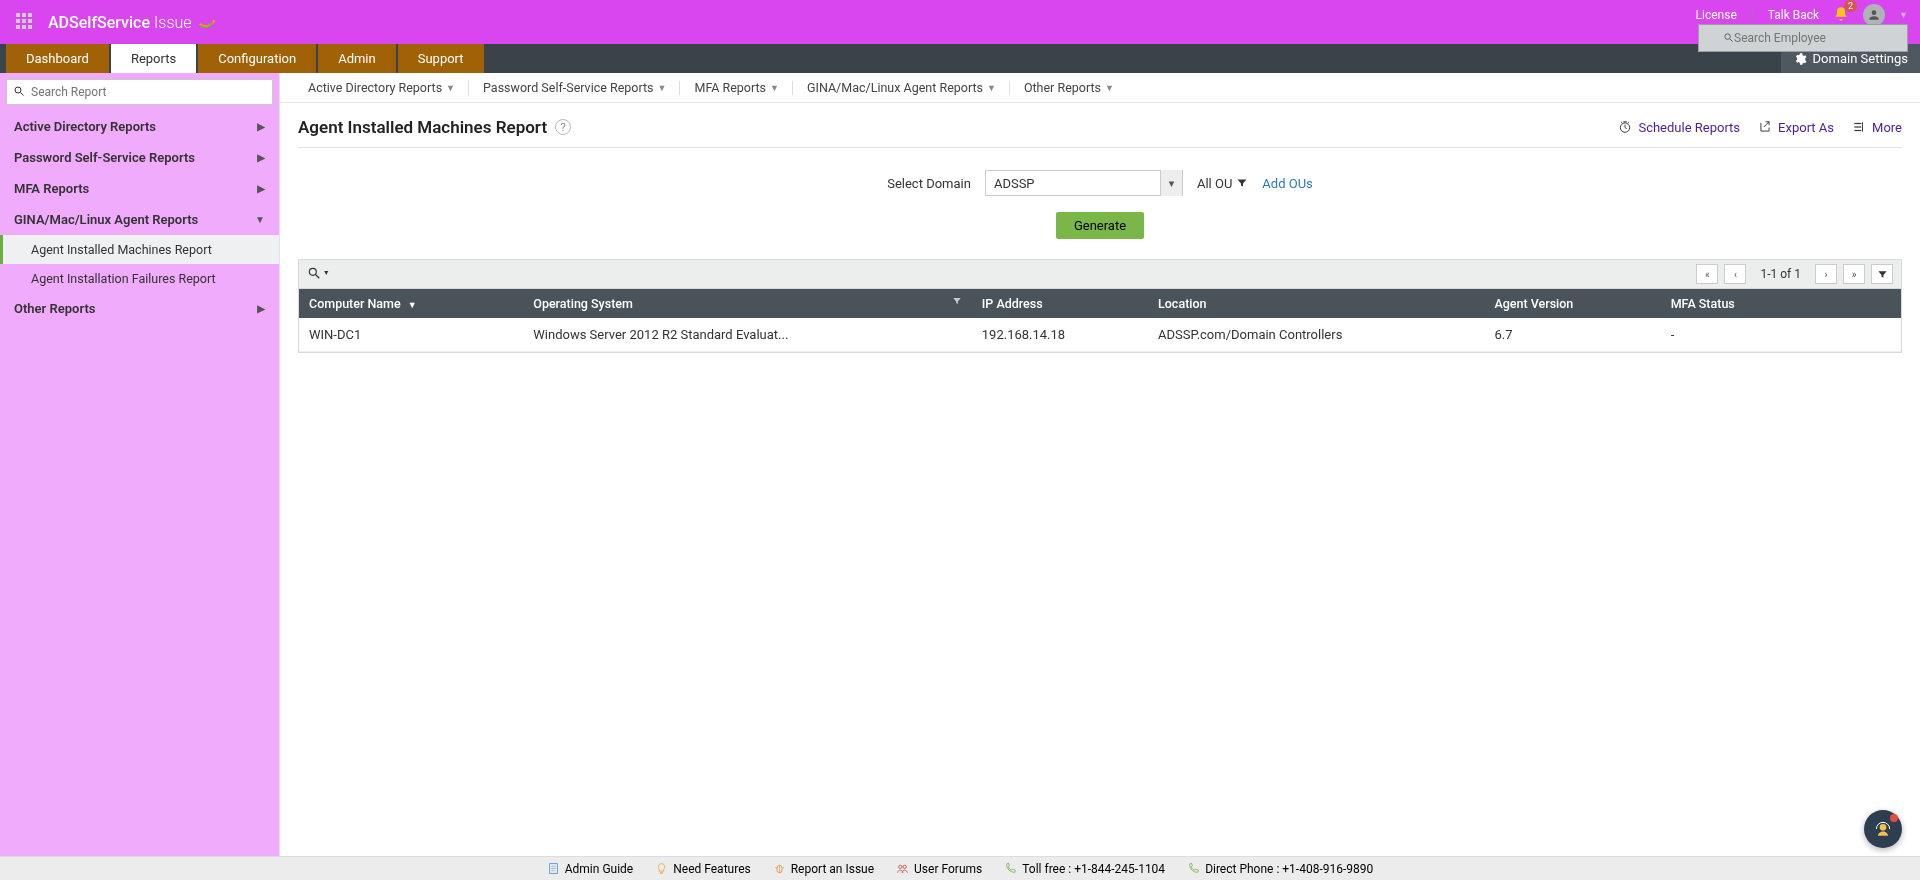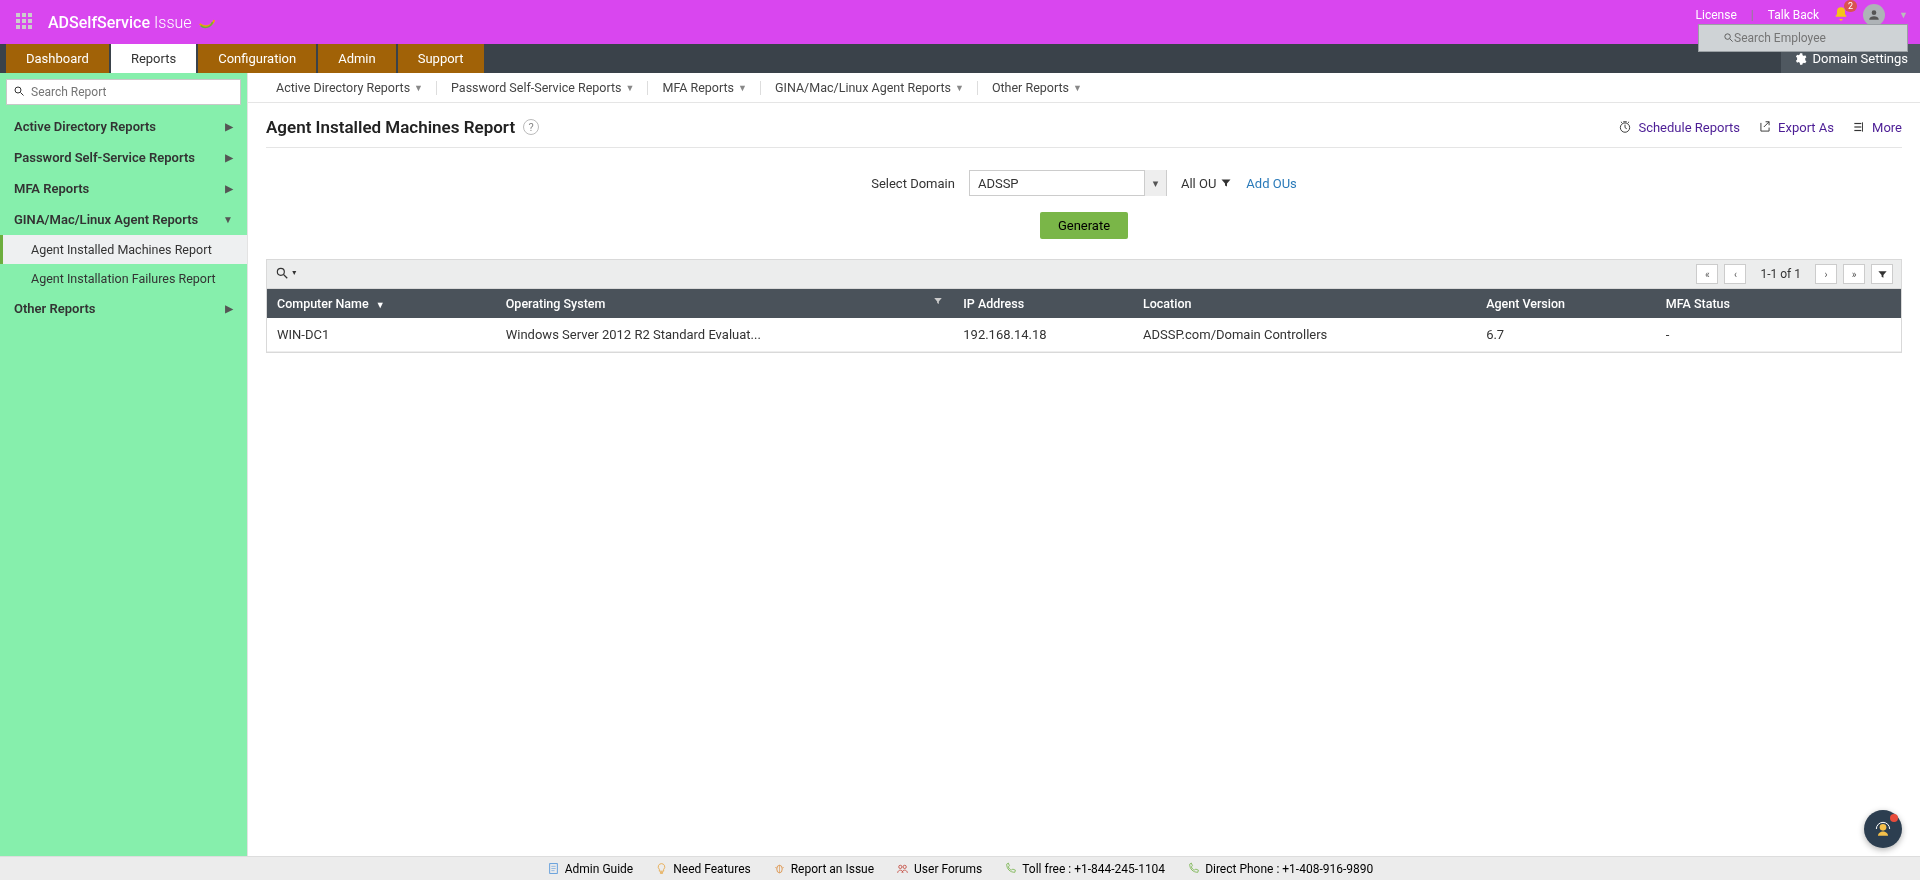--- a/index.html
+++ b/index.html
@@ -20,21 +20,21 @@
 .navrow .tab { padding:0 20px; color:#fff; font-size:13px; display:flex; align-items:center; cursor:pointer; background:#a16207; margin-right:2px; }
 .navrow .tab.active { background:#fff; color:#333; }
 .navrow .spacer { flex:1; }
 .navrow .domain-btn { background:#4f5860; color:#fff; display:flex; align-items:center; padding:0 12px; font-size:13px; cursor:pointer; gap:6px; }
 .navrow .domain-btn .gear { width:14px; height:14px; }
 
 
 .main { display:flex; height:calc(100vh - 44px - 29px - 24px); }
 
 
-.sidebar { width:248px; border-right:1px solid #e3e3e3; background:#86efac; overflow-y:auto; }
+.sidebar { width:280px; border-right:1px solid #e3e3e3; background:#f0abfc; overflow-y:auto; }
 .sidebar .searchbox { margin:6px; height:26px; border:1px solid #c8c8c8; background:#fff; display:flex; align-items:center; padding:0 6px; }
 .sidebar .searchbox input { border:none; outline:none; font-size:12px; flex:1; color:#333; }
 .sidebar .searchbox .sicon { margin-right:6px; color:#333; }
 .sidebar .group { padding:8px 14px; font-size:13px; font-weight:600; color:#333; display:flex; align-items:center; justify-content:space-between; cursor:pointer; }
 .sidebar .group .chev { font-size:10px; color:#555; }
 .sidebar .subitem { padding:7px 14px 7px 28px; font-size:12.5px; color:#333; cursor:pointer; border-left:3px solid transparent; }
 .sidebar .subitem.active { background:#eef0f1; border-left-color:#6cae3e; }
 
 
 .content { flex:1; overflow:auto; }

